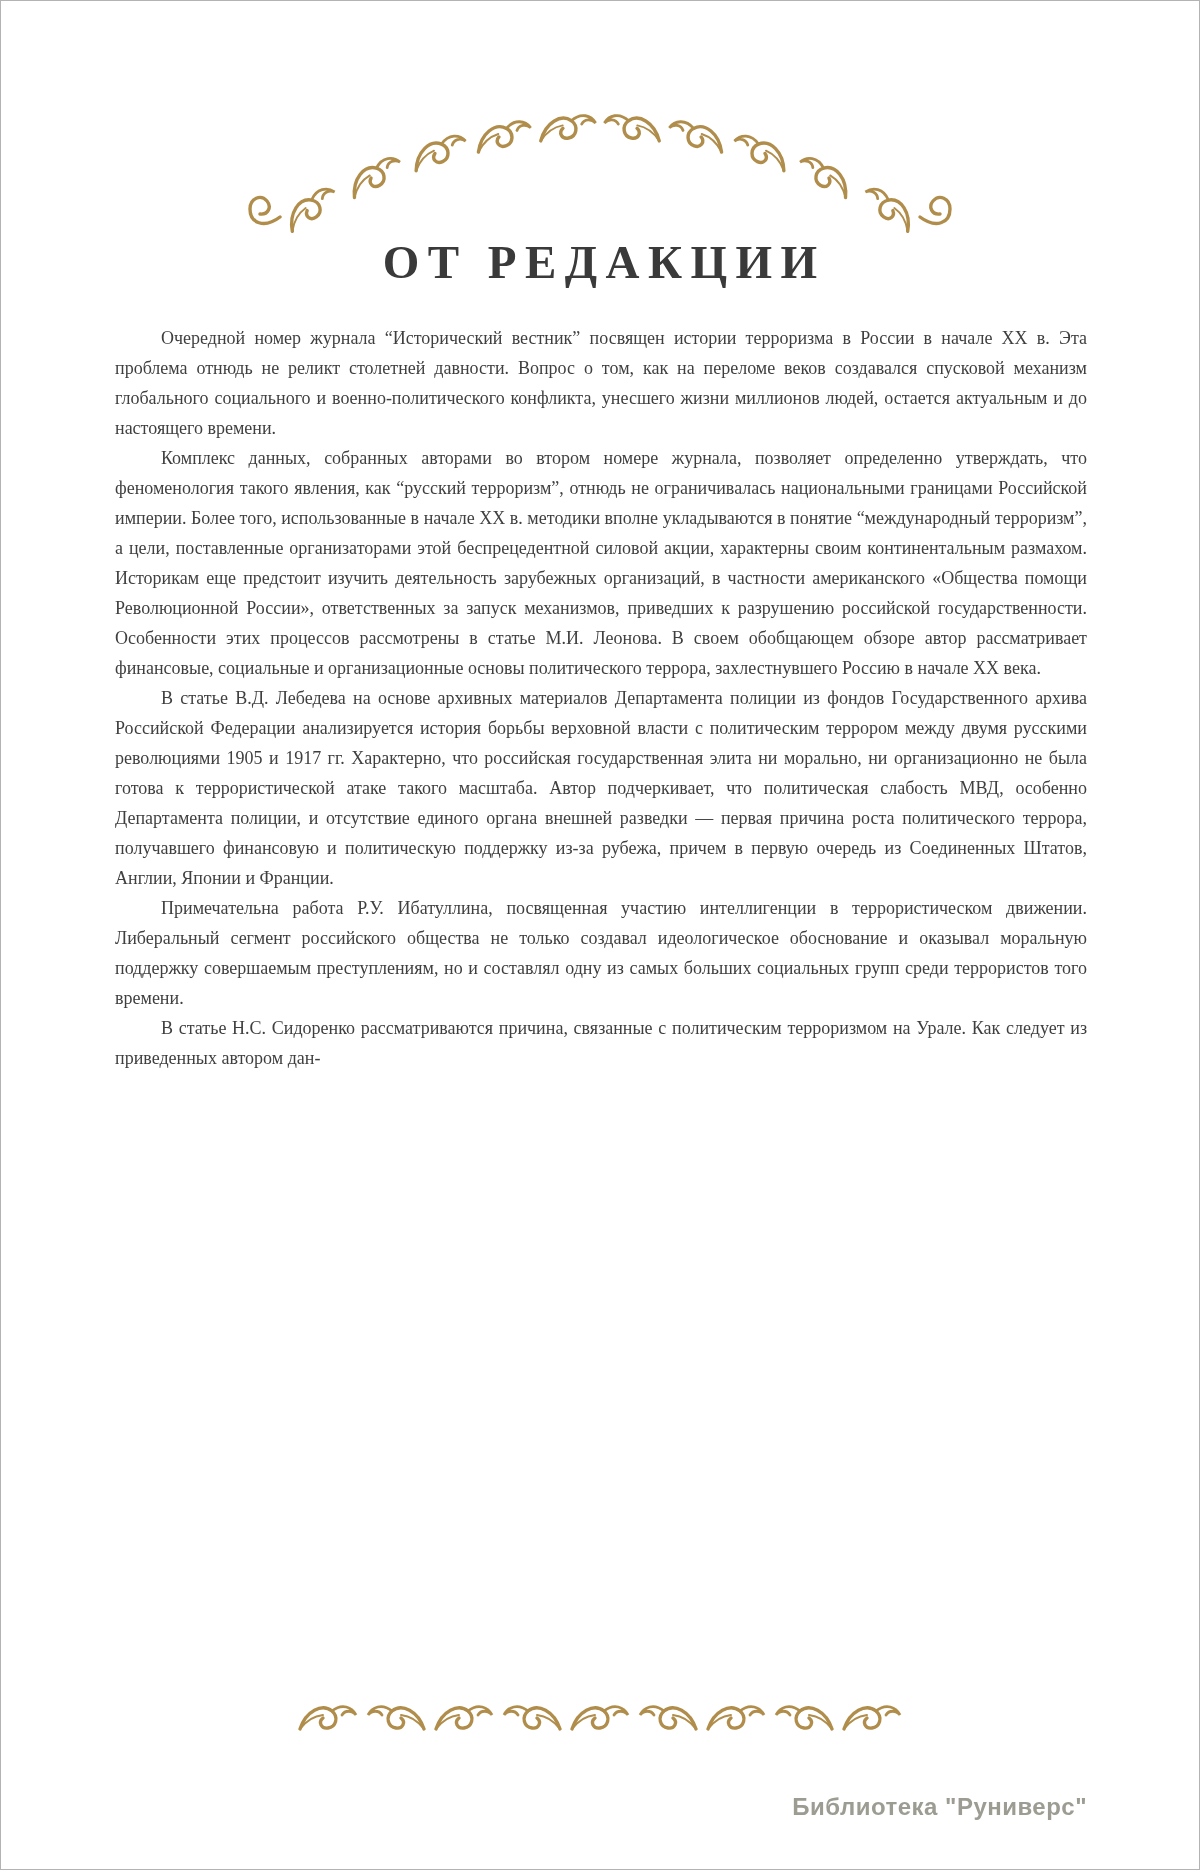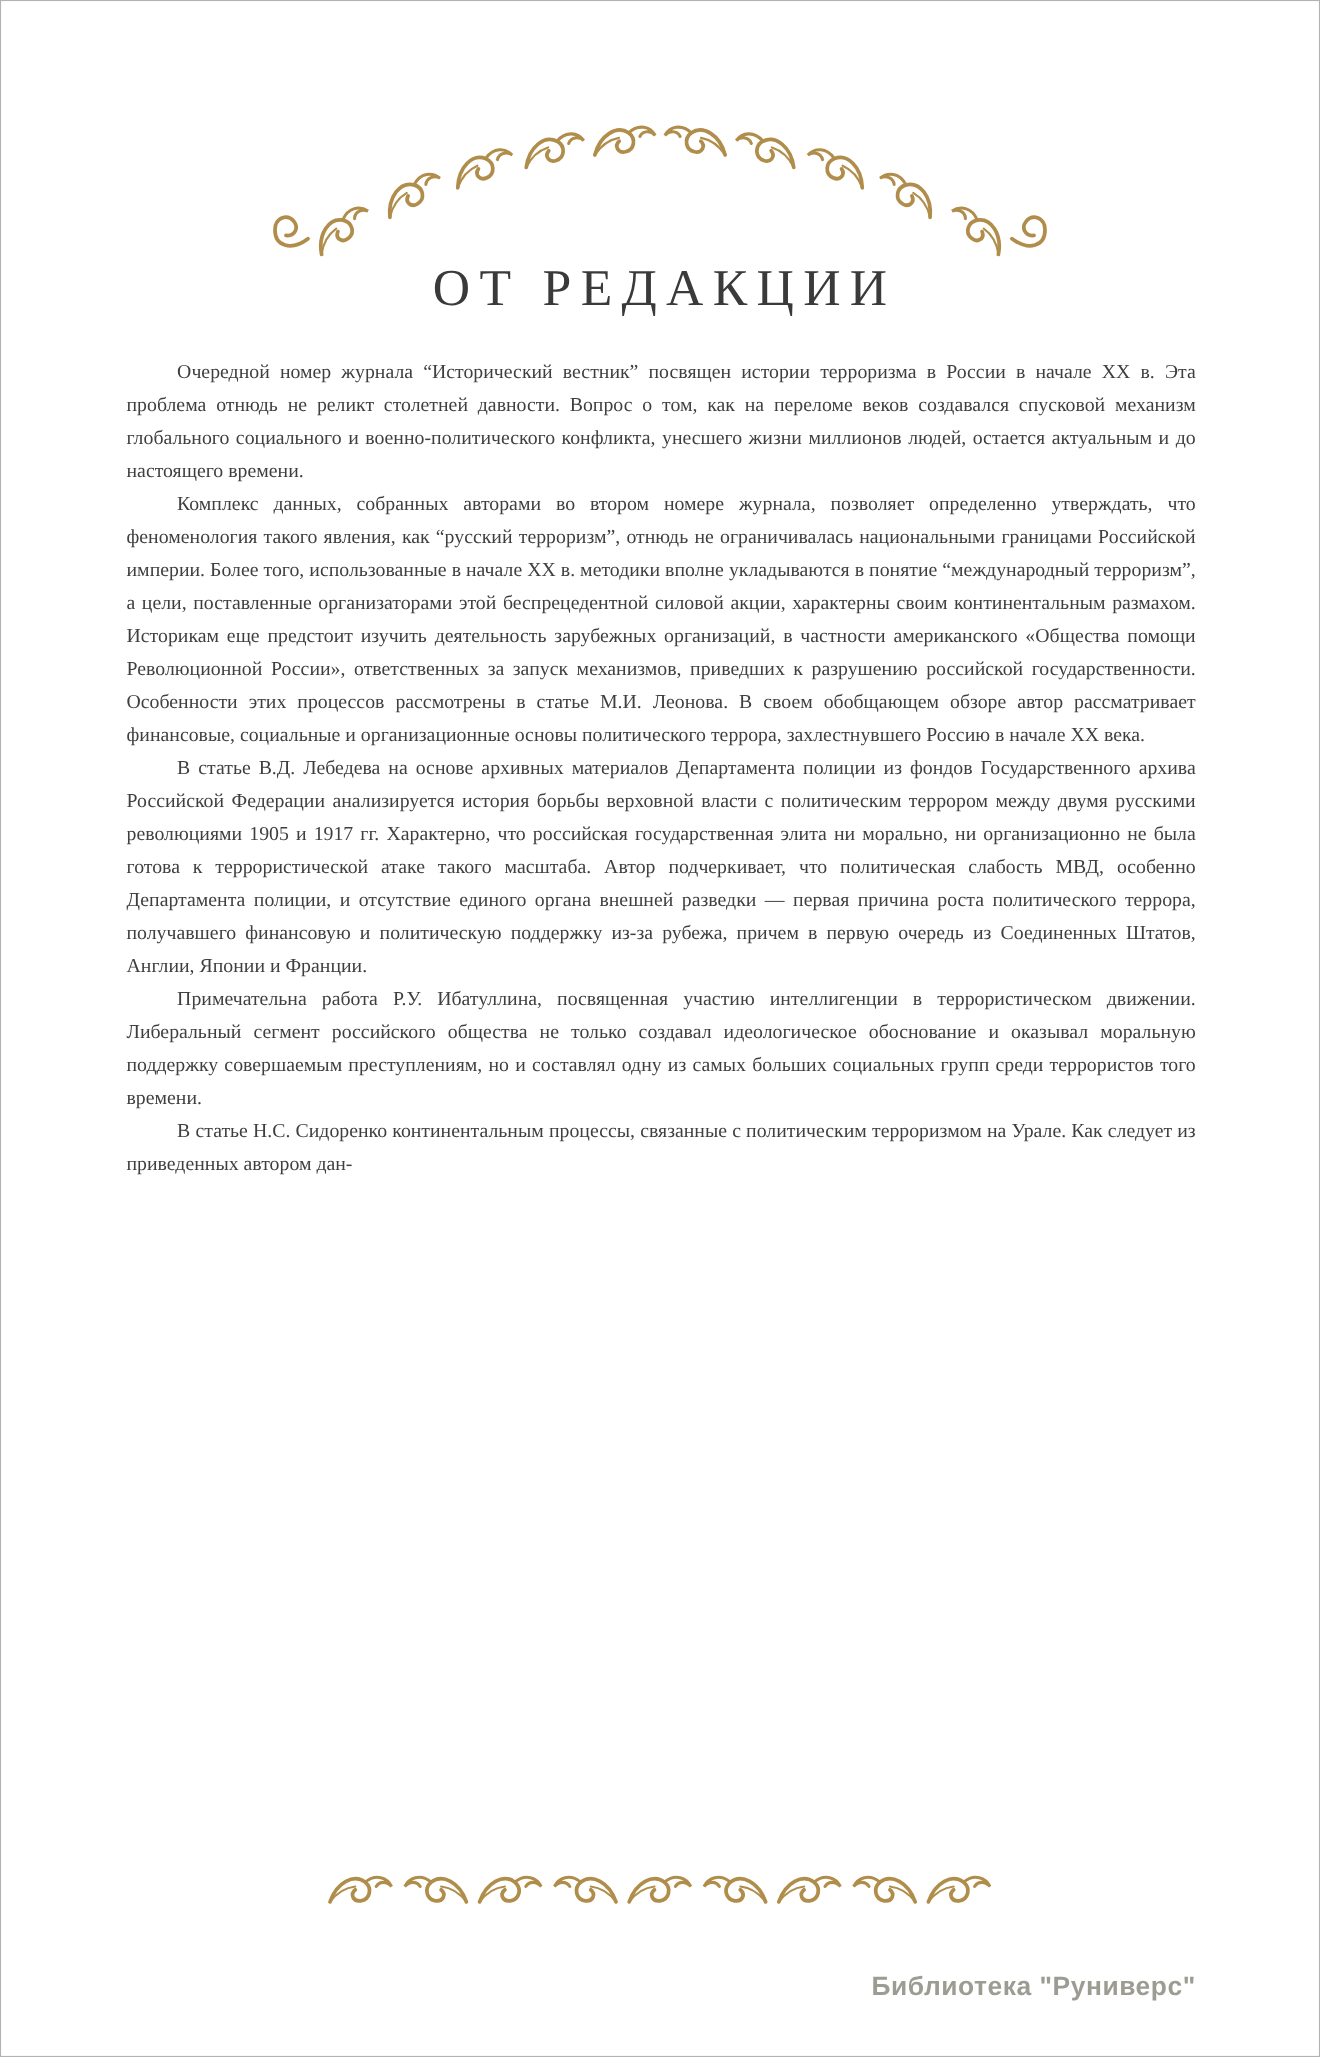--- a/index.html
+++ b/index.html
@@ -28,21 +28,21 @@
     .ornament-top { top: 112px; }
     .ornament-bottom { top: 1690px; }
     .title {
       position: absolute;
       top: 234px;
       left: 0;
       width: 100%;
       margin: 0;
       text-align: center;
       font-size: 47px;
-      font-weight: 400;
+      font-weight: 700;
       letter-spacing: 0.18em;
       text-indent: 0.18em; 
       color: #3a3a3a;
       white-space: nowrap;
     }
     .content {
       position: absolute;
       top: 322px;
       left: 114px;
       width: 972px;
@@ -100,21 +100,21 @@
     </svg>
   </div>
 
   <h1 class="title">ОТ РЕДАКЦИИ</h1>
 
   <div class="content">
     <p>Очередной номер журнала “Исторический вестник” посвящен истории терроризма в России в начале XX в. Эта проблема отнюдь не реликт столетней давности. Вопрос о том, как на переломе веков создавался спусковой механизм глобального социального и военно-политического конфликта, унесшего жизни миллионов людей, остается актуальным и до настоящего времени.</p>
     <p>Комплекс данных, собранных авторами во втором номере журнала, позволяет определенно утверждать, что феноменология такого явления, как “русский терроризм”, отнюдь не ограничивалась национальными границами Российской империи. Более того, использованные в начале XX в. методики вполне укладываются в понятие “международный терроризм”, а цели, поставленные организаторами этой беспрецедентной силовой акции, характерны своим континентальным размахом. Историкам еще предстоит изучить деятельность зарубежных организаций, в частности американского «Общества помощи Революционной России», ответственных за запуск механизмов, приведших к разрушению российской государственности. Особенности этих процессов рассмотрены в статье М.И. Леонова. В своем обобщающем обзоре автор рассматривает финансовые, социальные и организационные основы политического террора, захлестнувшего Россию в начале XX века.</p>
     <p>В статье В.Д. Лебедева на основе архивных материалов Департамента полиции из фондов Государственного архива Российской Федерации анализируется история борьбы верховной власти с политическим террором между двумя русскими революциями 1905 и 1917 гг. Характерно, что российская государственная элита ни морально, ни организационно не была готова к террористической атаке такого масштаба. Автор подчеркивает, что политическая слабость МВД, особенно Департамента полиции, и отсутствие единого органа внешней разведки — первая причина роста политического террора, получавшего финансовую и политическую поддержку из-за рубежа, причем в первую очередь из Соединенных Штатов, Англии, Японии и Франции.</p>
     <p>Примечательна работа Р.У. Ибатуллина, посвященная участию интеллигенции в террористическом движении. Либеральный сегмент российского общества не только создавал идеологическое обоснование и оказывал моральную поддержку совершаемым преступлениям, но и составлял одну из самых больших социальных групп среди террористов того времени.</p>
-    <p>В статье Н.С. Сидоренко континентальным процессы, связанные с политическим терроризмом на Урале. Как следует из приведенных автором дан-</p>
+    <p>В статье Н.С. Сидоренко рассматриваются причина, связанные с политическим терроризмом на Урале. Как следует из приведенных автором дан-</p>
   </div>
 
   <div class="ornament ornament-bottom">
     <svg width="612" height="52" viewBox="0 0 612 52">
       <g stroke="#b08d4a" fill="none">
         <use href="#scrl" transform="translate(34,28)"></use>
         <use href="#scrl" transform="translate(102,28) scale(-1,1)"></use>
         <use href="#scrl" transform="translate(170,28)"></use>
         <use href="#scrl" transform="translate(238,28) scale(-1,1)"></use>
         <use href="#scrl" transform="translate(306,28)"></use>

